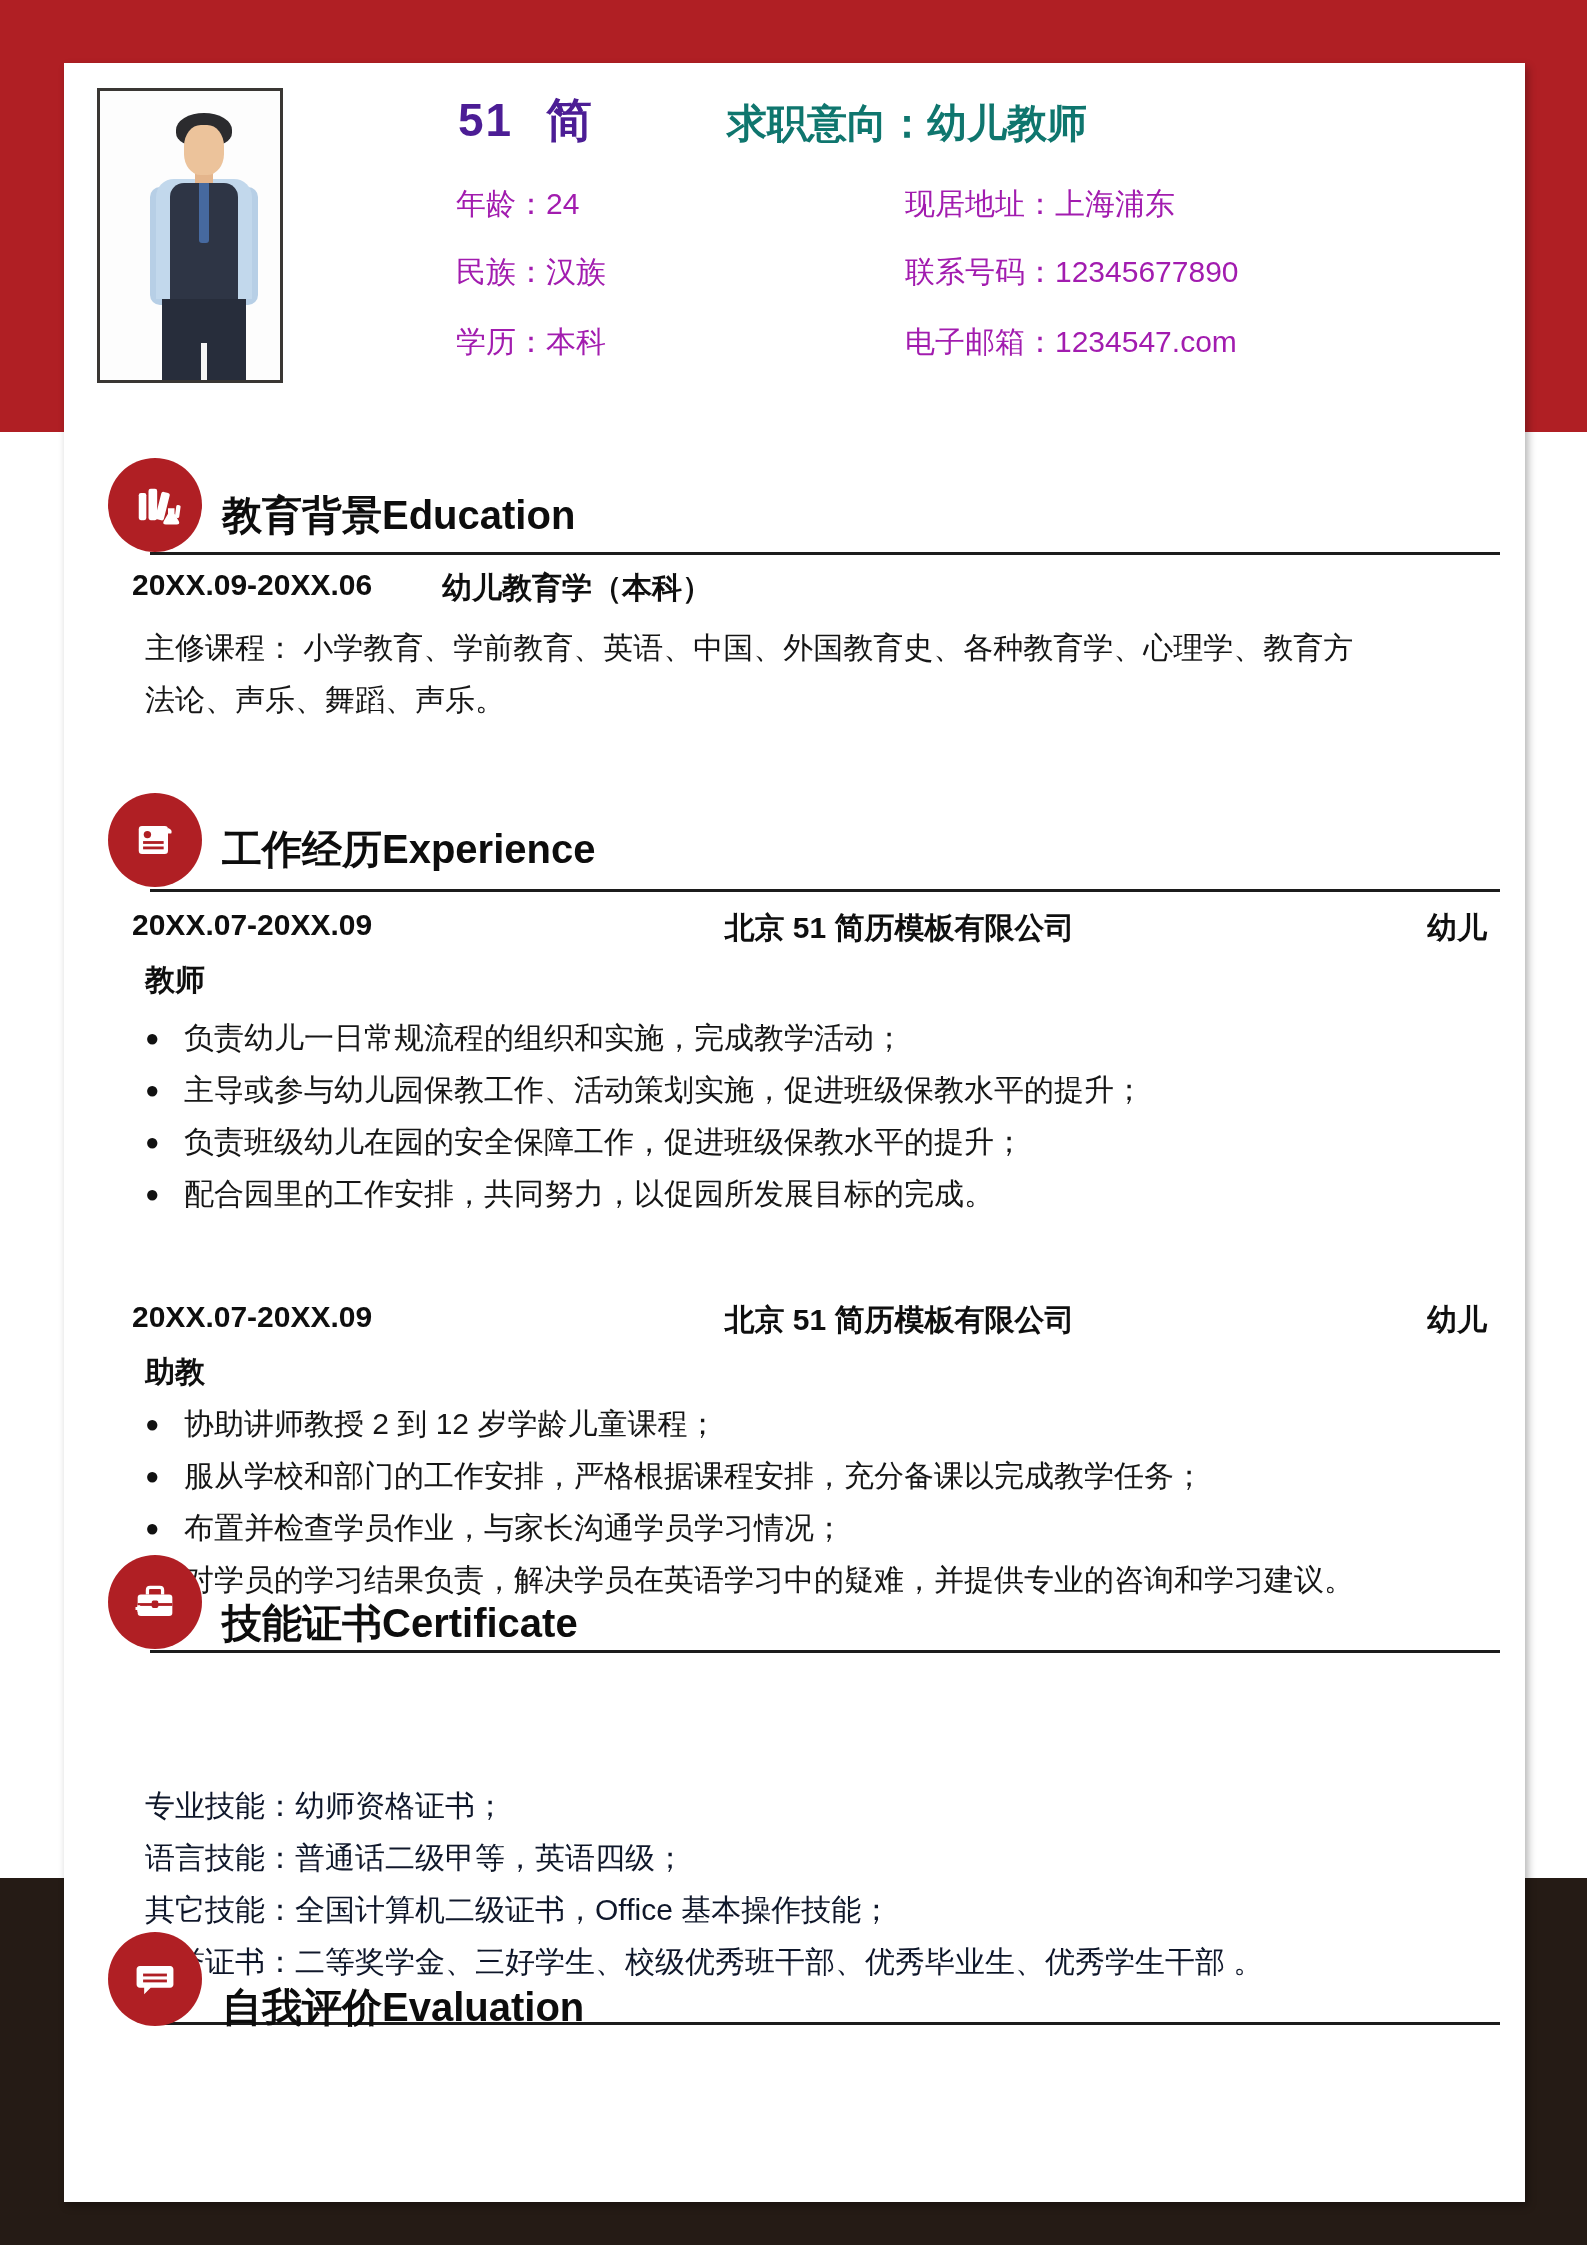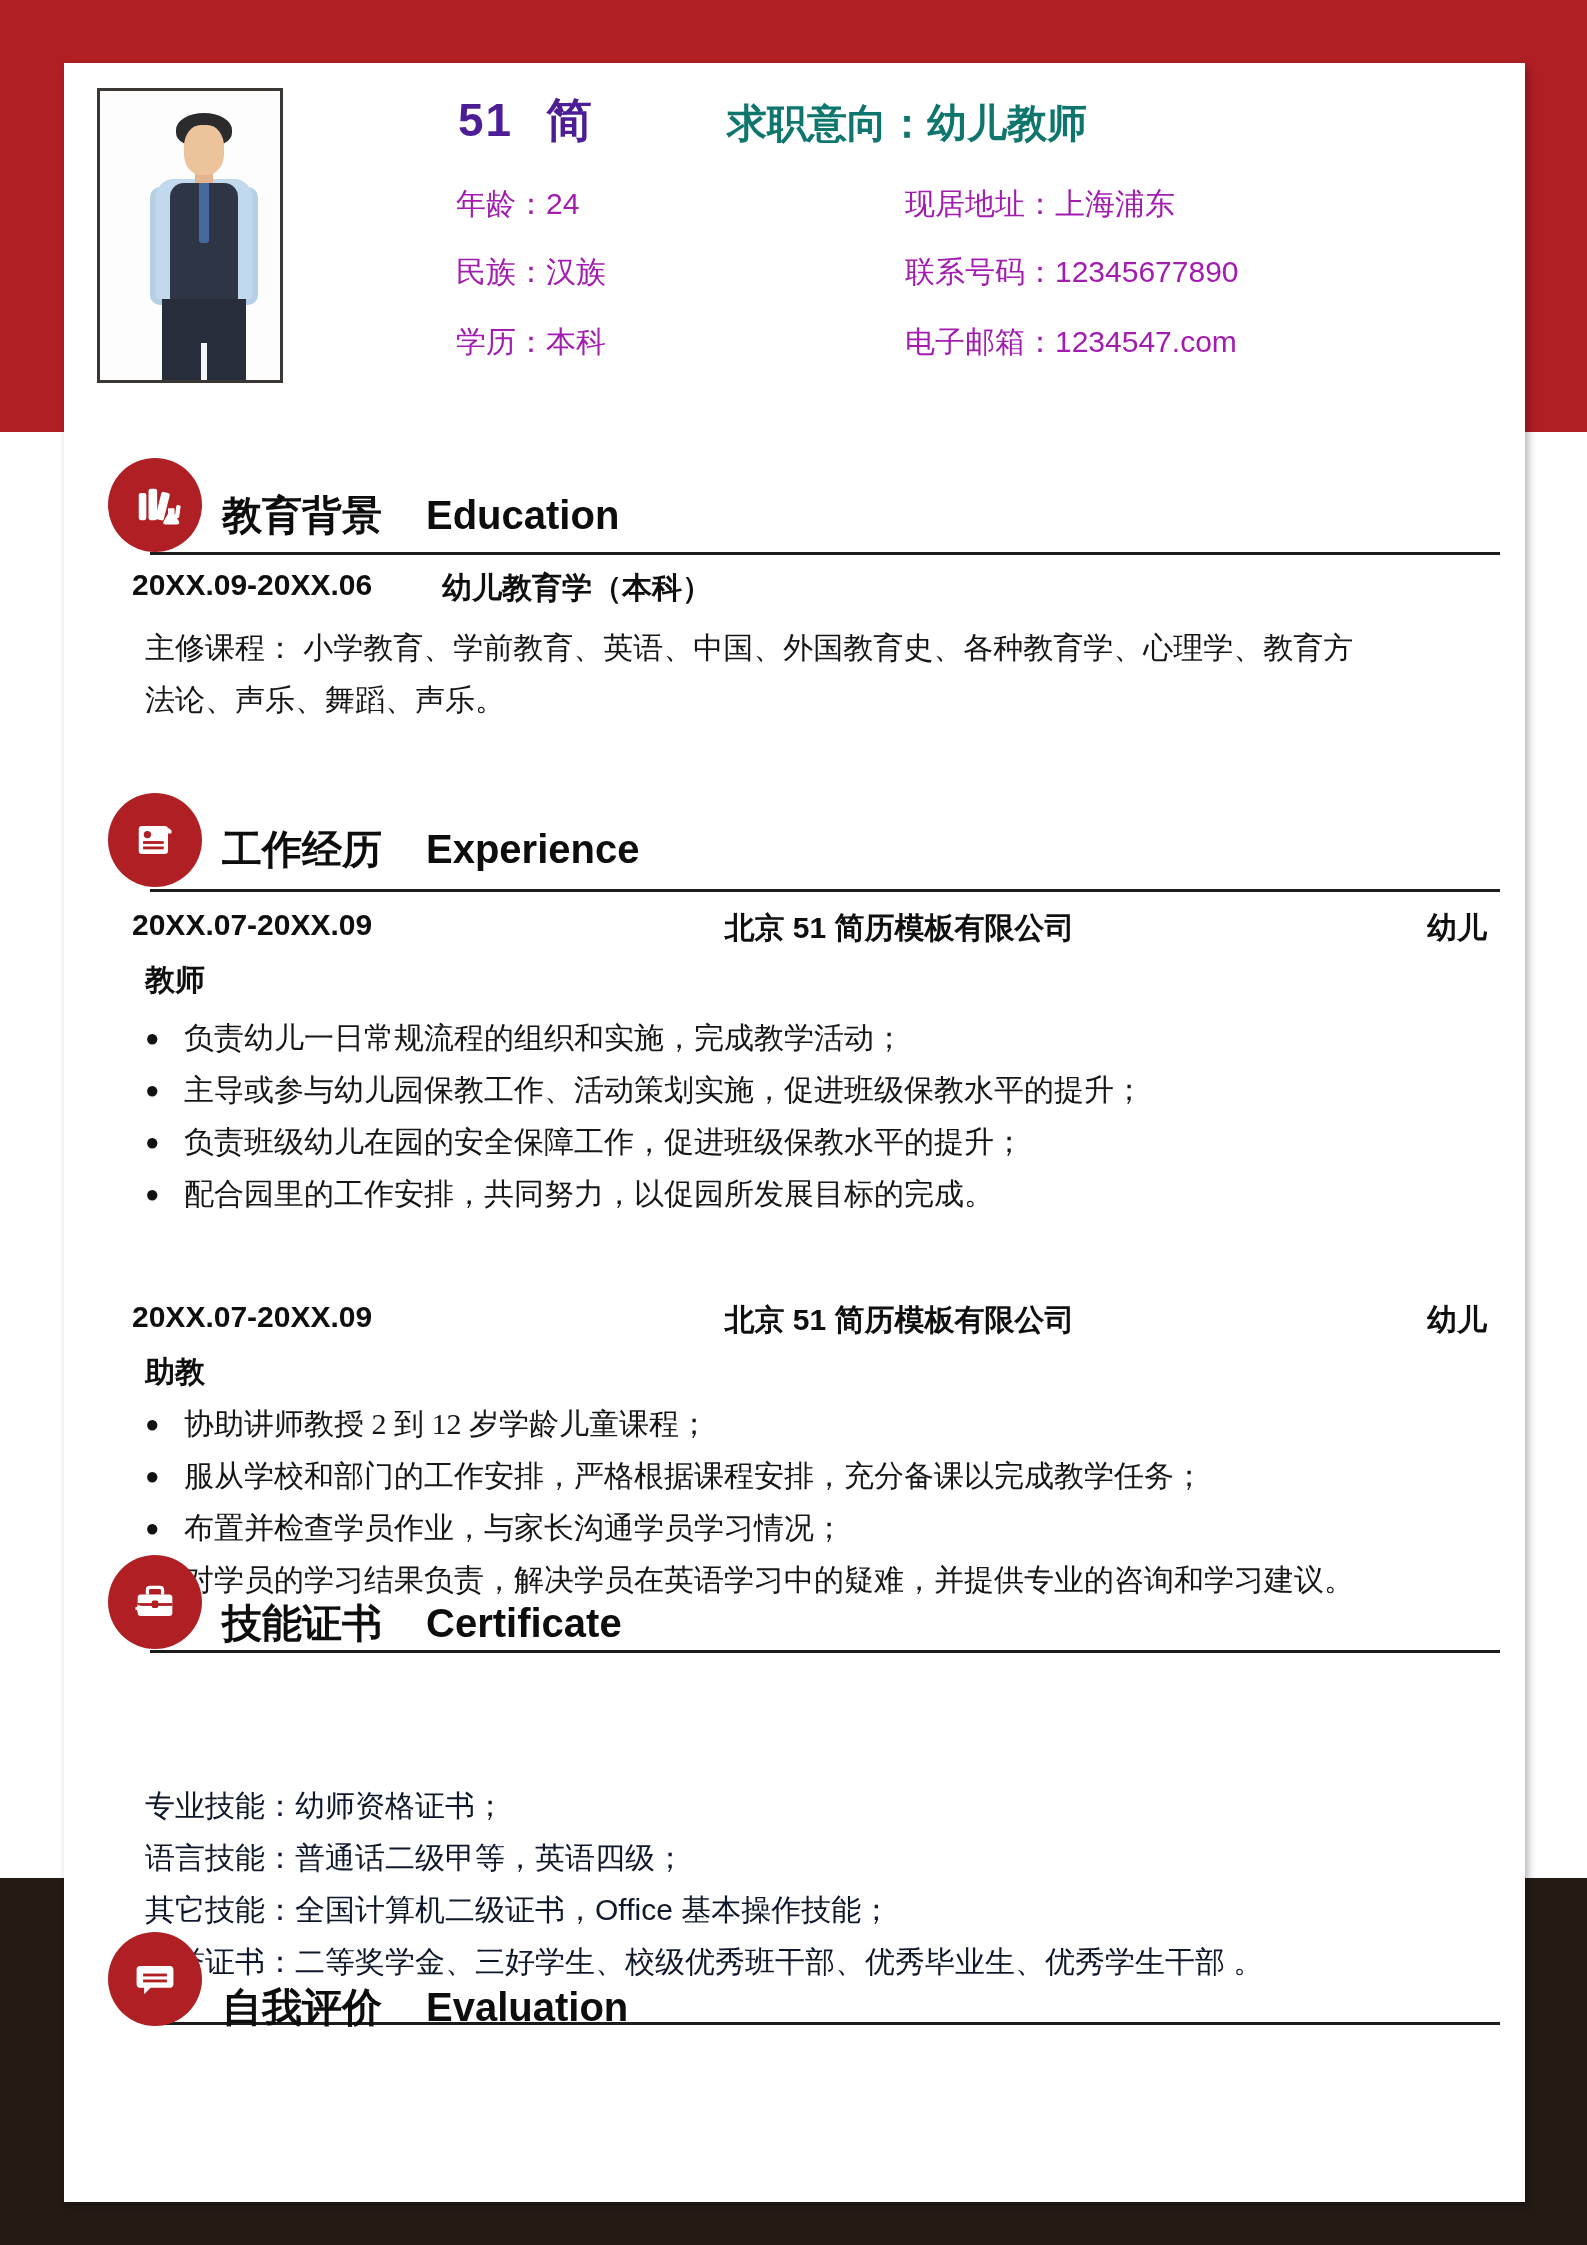--- a/index.html
+++ b/index.html
@@ -31,31 +31,31 @@
   
   .name{left:458px;top:90px;font-size:46px;font-weight:bold;color:#4c1d95;letter-spacing:2px;z-index:2;word-spacing:18px;}
   .intention{left:727px;top:96px;font-size:40px;font-weight:bold;color:#0f766e;z-index:2;}
   .info{font-size:30px;color:#a21caf;z-index:2;white-space:nowrap;}
   .c1{left:456px;} .c2{left:905px;}
   .r1{top:184px;} .r2{top:252px;} .r3{top:322px;}
   
   .icon-circle{width:94px;height:94px;border-radius:50%;background:#b01f24;z-index:5;left:108px;
                display:flex;align-items:center;justify-content:center;}
   .sec-title{left:222px;font-size:40px;font-weight:bold;color:#0d0d0d;z-index:4;white-space:nowrap;}
-  .sec-title .en{margin-left:44px;}
+  .sec-title .en{}
   .rule{left:150px;width:1350px;height:3px;background:#1c1c1c;z-index:1;}
   
   .detail-row{left:132px;width:1355px;display:flex;align-items:flex-start;z-index:2;
               font-size:30px;font-weight:bold;color:#0f0f0f;}
   .detail-row .d-date{width:300px;text-align:left;}
   .detail-row .d-mid{flex:1;text-align:center;}
   .detail-row .d-right{width:120px;text-align:right;white-space:nowrap;}
   .wrap-title{left:145px;font-size:30px;font-weight:bold;color:#0f0f0f;z-index:2;}
   .para-line{left:145px;width:1360px;font-size:30px;color:#161616;z-index:2;text-align:justify;}
-  .bullet{left:145px;width:1370px;z-index:2;font-size:30px;color:#161616;white-space:nowrap;font-family:Liberation Serif, serif;}
+  .bullet{left:145px;width:1370px;z-index:2;font-size:30px;color:#161616;white-space:nowrap;}
   .bullet .dot{display:inline-block;width:39px;font-size:24px;vertical-align:2px;color:#111;}
   .skill-line{left:145px;width:1370px;font-size:30px;color:#0f172a;z-index:2;white-space:nowrap;}
   
   #edu-icon{top:458px;} #edu-title{top:488px;} #edu-rule{top:552px;}
   #edu-row{top:568px;} #edu-l1{top:628px;} #edu-l2{top:680px;}
   #exp-icon{top:793px;} #exp-title{top:822px;} #exp-rule{top:889px;}
   #job1-row{top:908px;} #job1-wrap{top:960px;}
   #j1b1{top:1018px;} #j1b2{top:1070px;} #j1b3{top:1122px;} #j1b4{top:1174px;}
   #job2-row{top:1300px;} #job2-wrap{top:1352px;}
   #j2b1{top:1404px;} #j2b2{top:1456px;} #j2b3{top:1508px;} #j2b4{top:1560px;}

